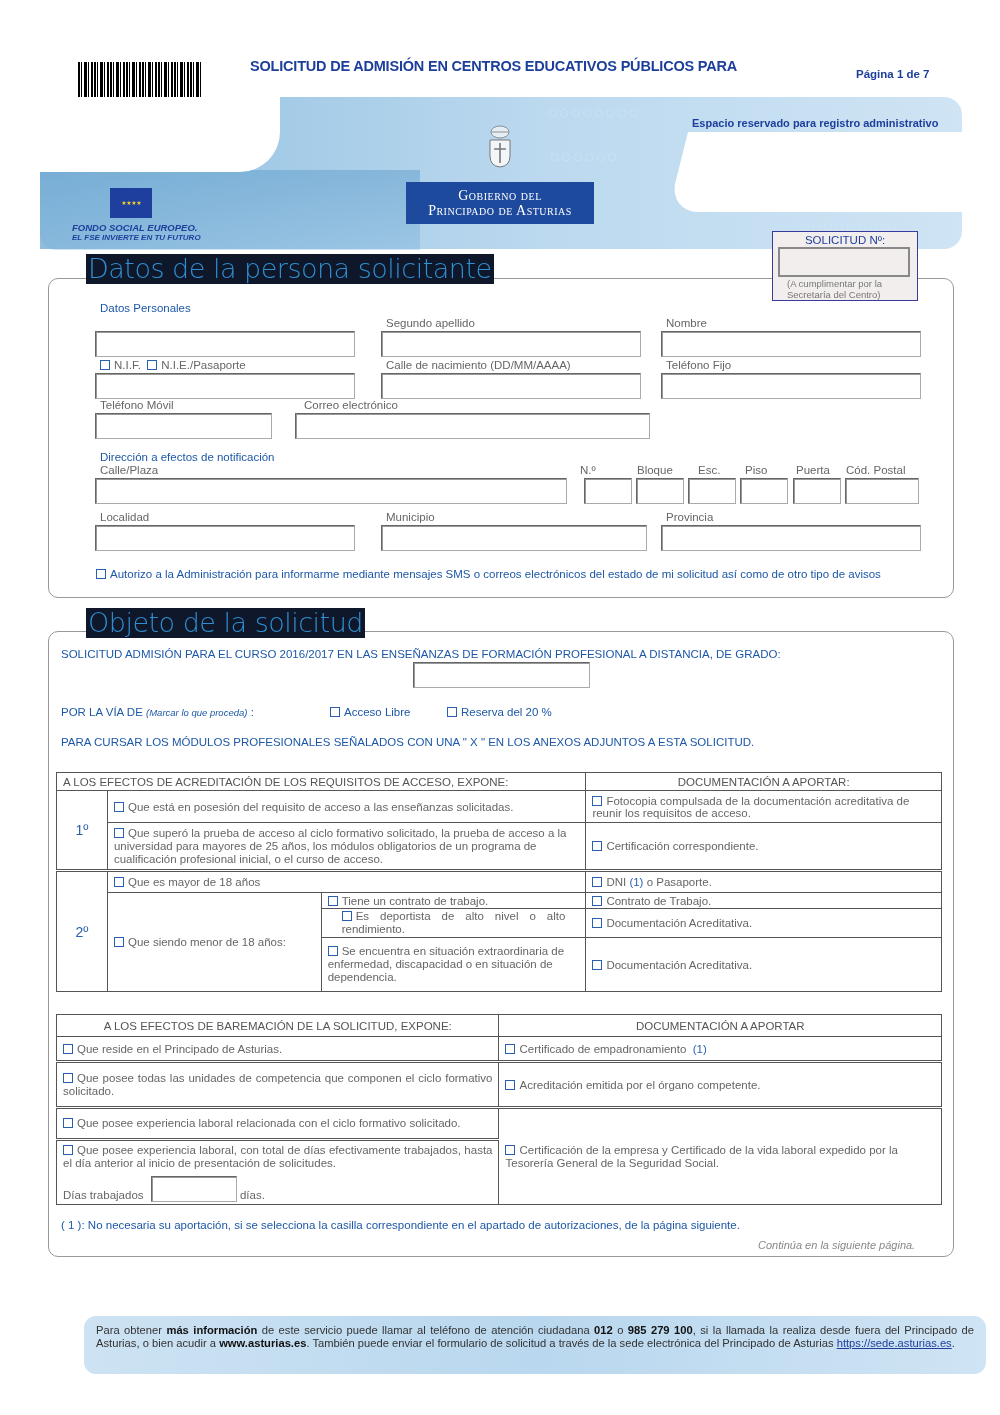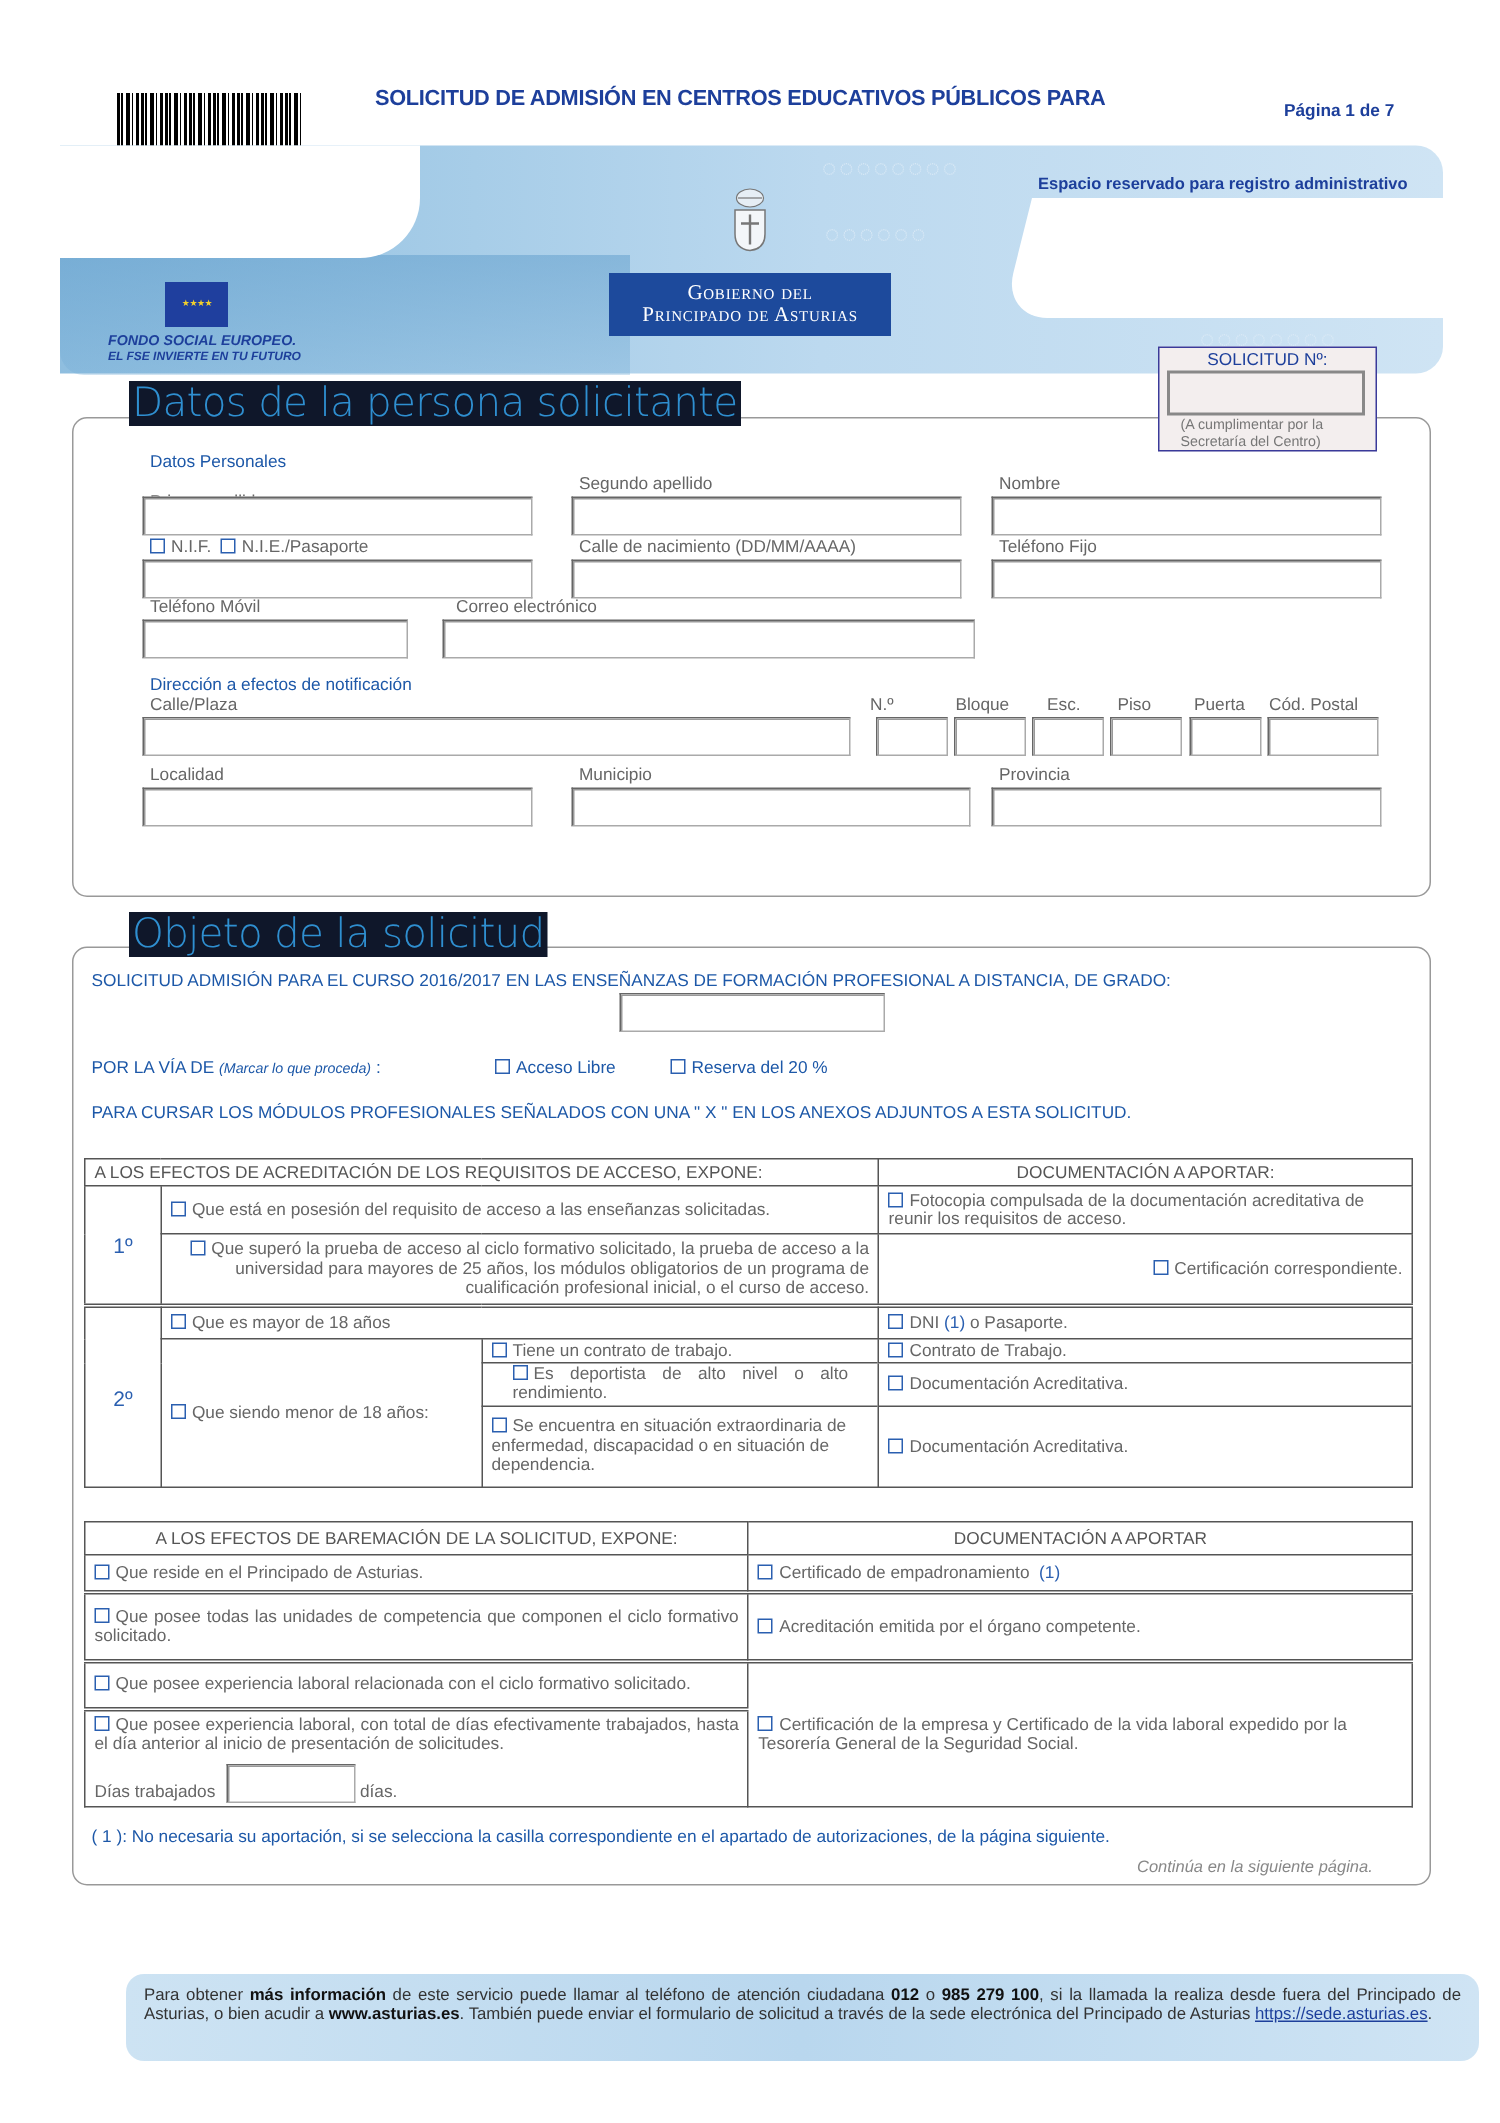--- a/index.html
+++ b/index.html
@@ -155,20 +155,21 @@
 <input class="abs field" style="left: 845px; top: 478px; width: 74px; height: 26px;" value="">
 
 <div class="abs label" style="left:100px;top:511px;">Localidad</div>
 <input class="abs field" style="left: 95px; top: 525px; width: 260px; height: 26px;" value="">
 <div class="abs label" style="left:386px;top:511px;">Municipio</div>
 <input class="abs field" style="left: 381px; top: 525px; width: 266px; height: 26px;" value="">
 <div class="abs label" style="left:666px;top:511px;">Provincia</div>
 <input class="abs field" style="left: 661px; top: 525px; width: 260px; height: 26px;" value="">
 
 <div class="abs blue-text" style="left:96px;top:568px;width:840px;line-height:13px;">
+  <div><span class="cb"></span><span>Autorizo a la Administración para informarme mediante mensajes SMS o correos electrónicos del estado de mi solicitud así como de otro tipo de avisos</span></div>
 </div>
 
 <div class="abs section" style="left:48px;top:631px;width:906px;height:626px;"></div>
 <div class="abs section-title" style="left:86px;top:608px;">Objeto de la solicitud</div>
 
 <div class="abs blue-text" style="left:61px;top:648px;">SOLICITUD ADMISIÓN PARA EL CURSO 2016/2017 EN LAS ENSEÑANZAS DE FORMACIÓN PROFESIONAL A DISTANCIA, DE GRADO:</div>
 <input class="abs field" style="left: 413px; top: 662px; width: 177px; height: 26px;" value="">
 
 <div class="abs blue-text" style="left:61px;top:706px;">
   <span>POR LA VÍA DE</span>
@@ -190,21 +191,21 @@
   <tbody>
       <tr>
     <th colspan="3" style="text-align:left;">A LOS EFECTOS DE ACREDITACIÓN DE LOS REQUISITOS DE ACCESO, EXPONE:</th>
     <th>DOCUMENTACIÓN A APORTAR:</th>
   </tr>
   <tr style="height:32px;">
     <td rowspan="2" class="num">1º</td>
     <td colspan="2"><span class="cb"></span><span>Que está en posesión del requisito de acceso a las enseñanzas solicitadas.</span></td>
     <td><span class="cb"></span><span>Fotocopia compulsada de la documentación acreditativa de reunir los requisitos de acceso.</span></td>
   </tr>
-  <tr style="height:48px;text-align:right;">
+  <tr style="height:48px;">
     <td colspan="2" style="line-height:13px;"><span class="cb"></span><span>Que superó la prueba de acceso al ciclo formativo solicitado, la prueba de acceso a la universidad para mayores de 25 años, los módulos obligatorios de un programa de cualificación profesional inicial, o el curso de acceso.</span></td>
     <td><span class="cb"></span><span>Certificación correspondiente.</span></td>
   </tr>
   <tr style="height:22px;border-top:3px double #555;">
     <td rowspan="4" class="num">2º</td>
     <td colspan="2"><span class="cb"></span><span>Que es mayor de 18 años</span></td>
     <td><span class="cb"></span><span>DNI</span> <span class="ref">(1)</span> <span>o Pasaporte.</span></td>
   </tr>
   <tr style="height:16px;">
     <td rowspan="3"><span class="cb"></span><span>Que siendo menor de 18 años:</span></td>

